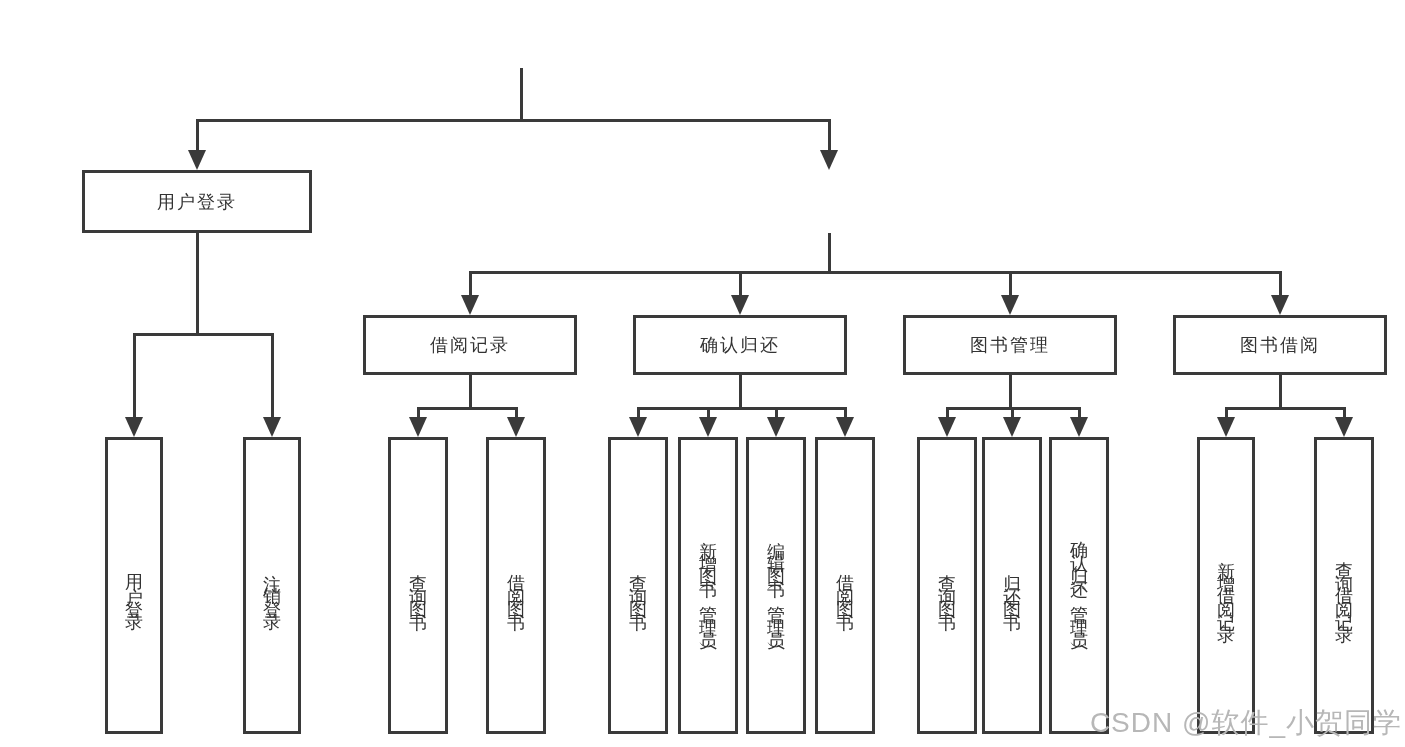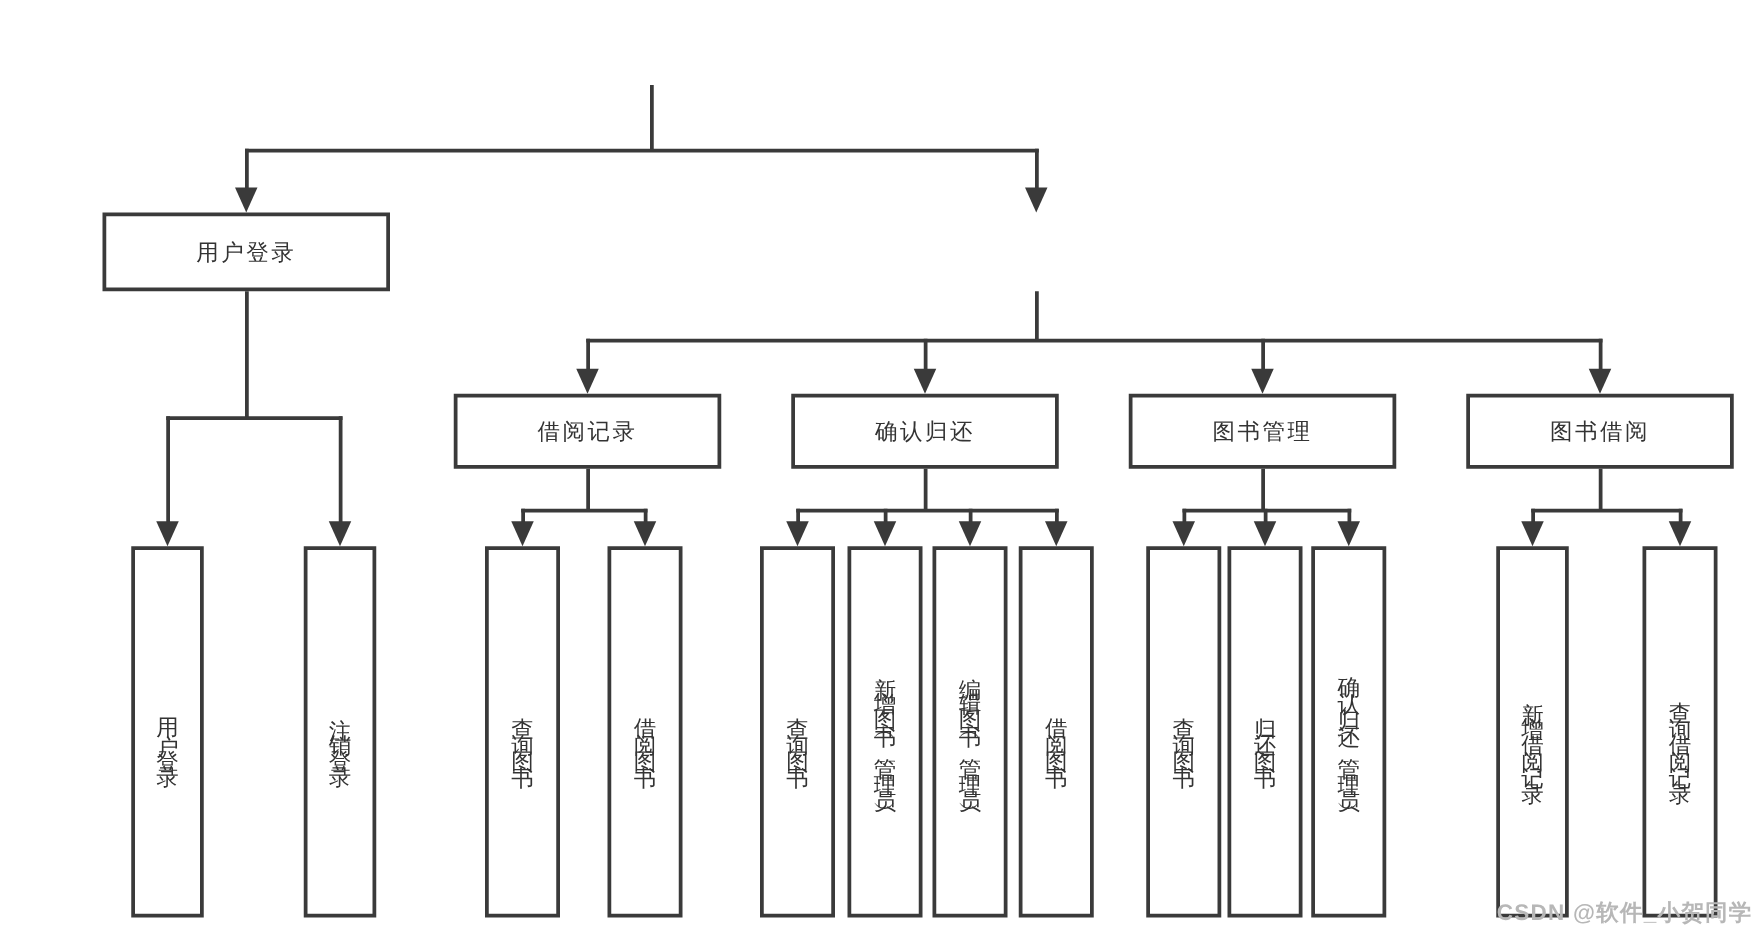--- a/index.html
+++ b/index.html
@@ -45,25 +45,24 @@
     position: absolute;
     width: 0; height: 0;
     border-left: 9px solid transparent;
     border-right: 9px solid transparent;
     border-top: 20px solid var(--line);
   }
   .watermark {
     position: absolute;
     right: 3px;
     bottom: 5px;
-    font-size: 18px;
+    font-size: 28px;
     letter-spacing: 1px;
     color: var(--watermark);
     white-space: nowrap;
-    font-weight: bold;
   }
 </style>
 </head>
 <body>
 
 <div class="canvas">
 
 
   <div class="node" style="left:82px; top:170px; width:230px; height:63px;">
     <span>用户登录</span>

